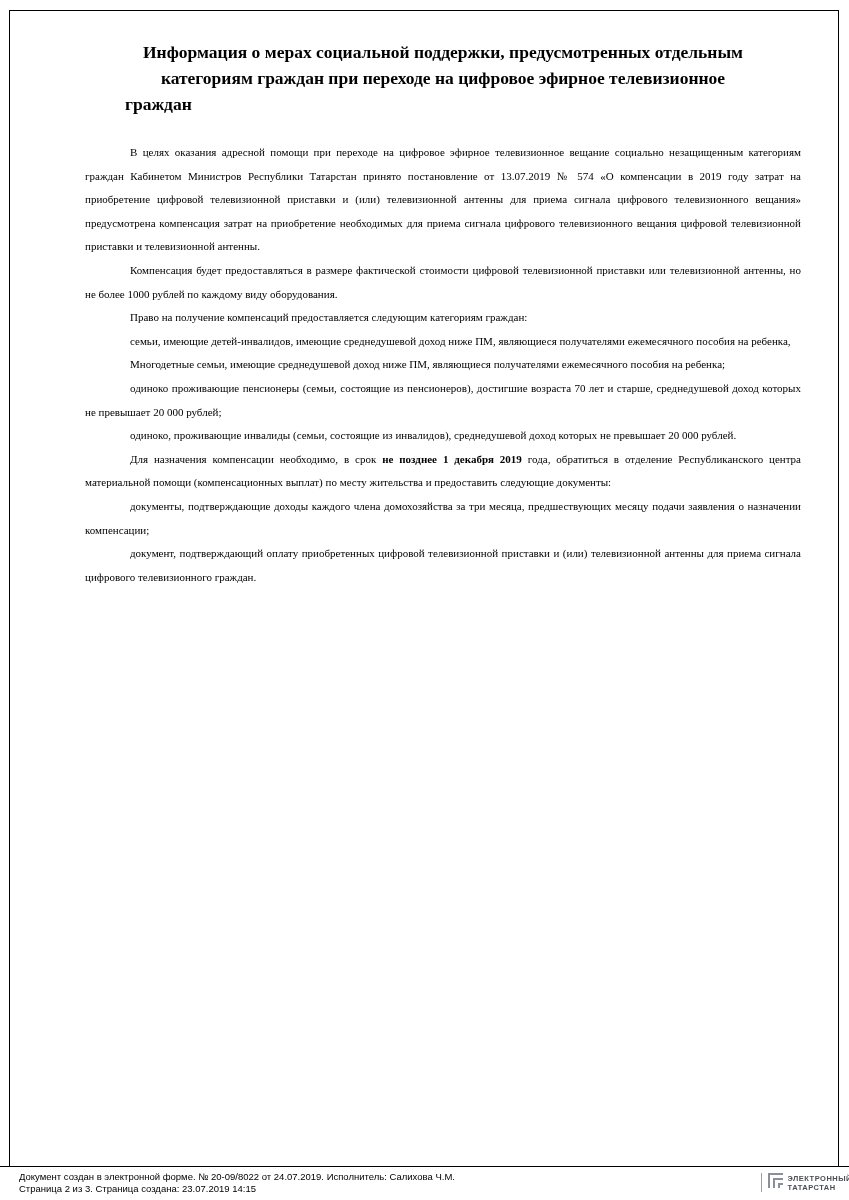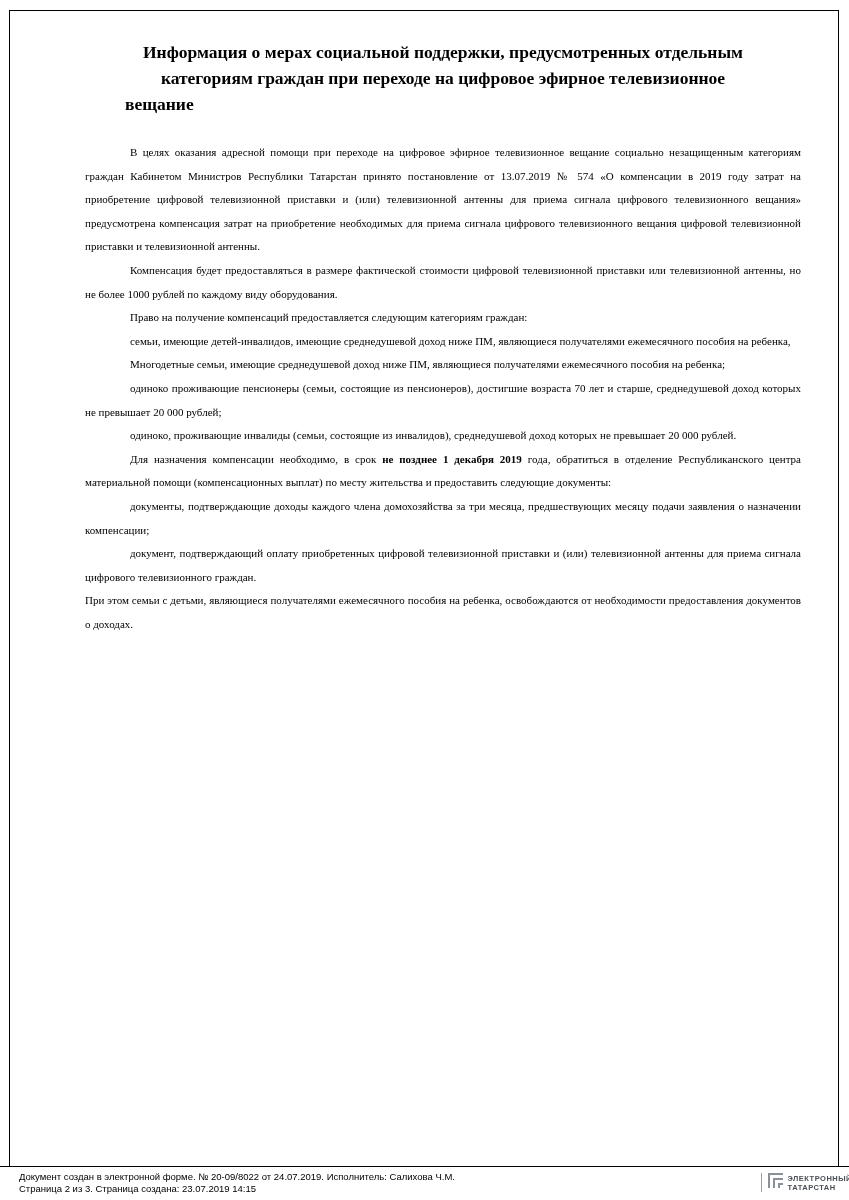--- a/index.html
+++ b/index.html
@@ -84,37 +84,36 @@
 </head>
 <body>
 
 <div class="page">
 
   <div class="border-box">
 
     <h1 class="doc-title">
       <span class="tline">Информация о мерах социальной поддержки, предусмотренных отдельным</span>
       <span class="tline">категориям граждан при переходе на цифровое эфирное телевизионное</span>
-      <span class="tline last">вещание</span>
+      <span class="tline last">граждан</span>
     </h1>
 
     <div class="doc-body">
       <p class="indent">В целях оказания адресной помощи при переходе на цифровое эфирное телевизионное вещание социально незащищенным категориям граждан Кабинетом Министров Республики Татарстан принято постановление от 13.07.2019 № 574 «О компенсации в 2019 году затрат на приобретение цифровой телевизионной приставки и (или) телевизионной антенны для приема сигнала цифрового телевизионного вещания» предусмотрена компенсация затрат на приобретение необходимых для приема сигнала цифрового телевизионного вещания цифровой телевизионной приставки и телевизионной антенны.</p>
       <p class="indent">Компенсация будет предоставляться в размере фактической стоимости цифровой телевизионной приставки или телевизионной антенны, но не более 1000 рублей по каждому виду оборудования.</p>
       <p class="indent">Право на получение компенсаций предоставляется следующим категориям граждан:</p>
       <p class="indent">семьи, имеющие детей-инвалидов, имеющие среднедушевой доход ниже ПМ, являющиеся получателями ежемесячного пособия на ребенка,</p>
       <p class="indent">Многодетные семьи, имеющие среднедушевой доход ниже ПМ, являющиеся получателями ежемесячного пособия на ребенка;</p>
       <p class="indent">одиноко проживающие пенсионеры (семьи, состоящие из пенсионеров), достигшие возраста 70 лет и старше, среднедушевой доход которых не превышает 20 000 рублей;</p>
       <p class="indent">одиноко, проживающие инвалиды (семьи, состоящие из инвалидов), среднедушевой доход которых не превышает 20 000 рублей.</p>
       <p class="indent">
         <span>Для назначения компенсации необходимо, в срок </span><span class="b">не позднее 1 декабря 2019</span><span> года, обратиться в отделение Республиканского центра материальной помощи (компенсационных выплат) по месту жительства и предоставить следующие документы:</span>
       </p>
       <p class="indent">документы, подтверждающие доходы каждого члена домохозяйства за три месяца, предшествующих месяцу подачи заявления о назначении компенсации;</p>
       <p class="indent">документ, подтверждающий оплату приобретенных цифровой телевизионной приставки и (или) телевизионной антенны для приема сигнала цифрового телевизионного граждан.</p>
-      <p>При этом семьи с детьми, являющиеся получателями ежемесячного пособия на ребенка, освобождаются от необходимости предоставления документов о доходах.</p>
     </div>
 
   </div>
 
   <div class="footer-rule"></div>
 
   <div class="footer">
     <div class="footer-lines">
       <div>Документ создан в электронной форме. № 20-09/8022 от 24.07.2019. Исполнитель: Салихова Ч.М.</div>
       <div>Страница 2 из 3. Страница создана: 23.07.2019 14:15</div>

